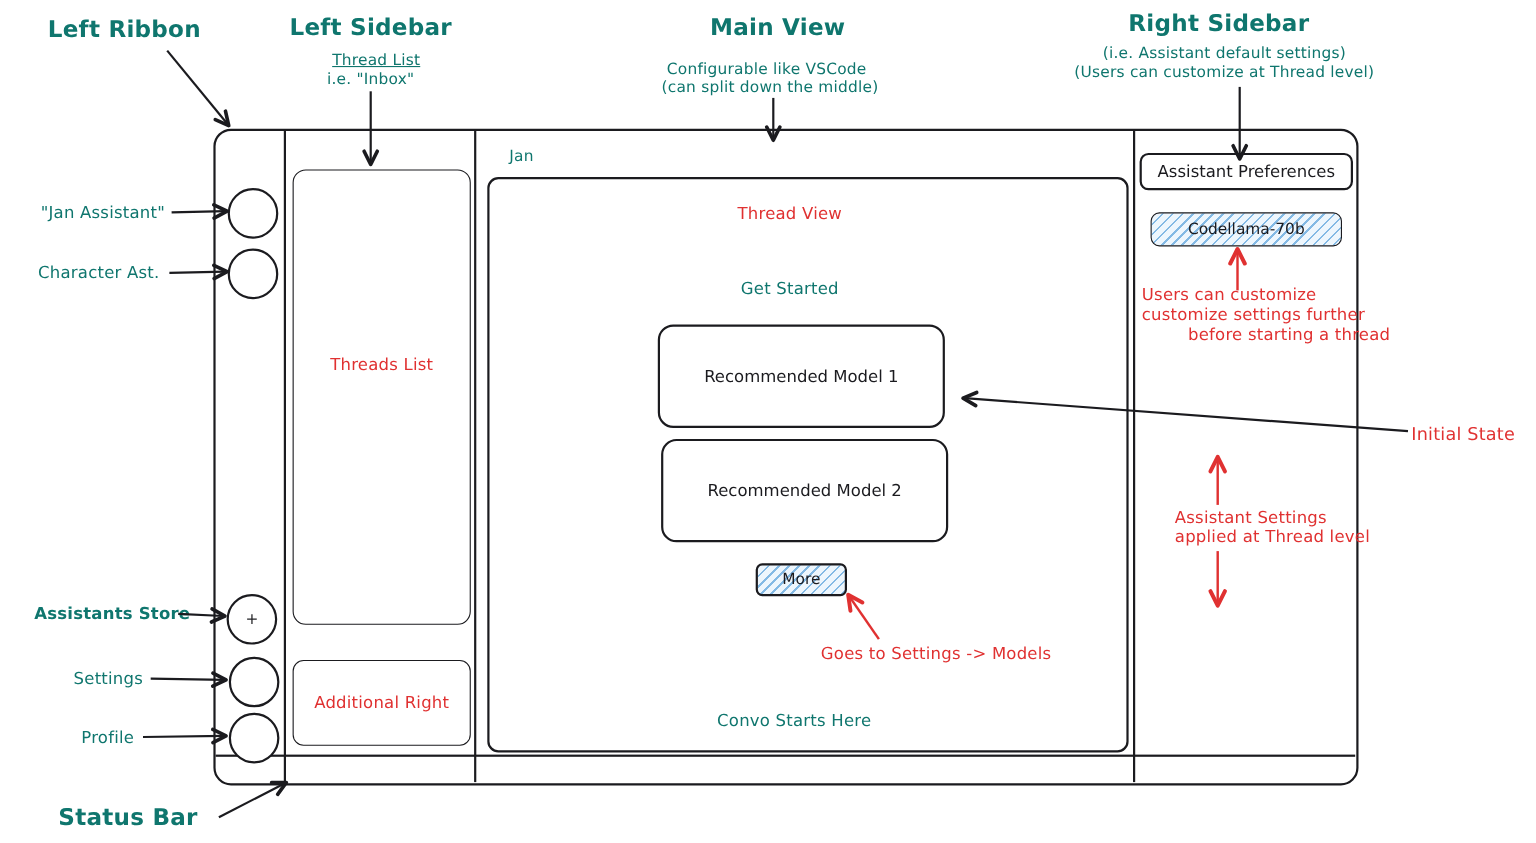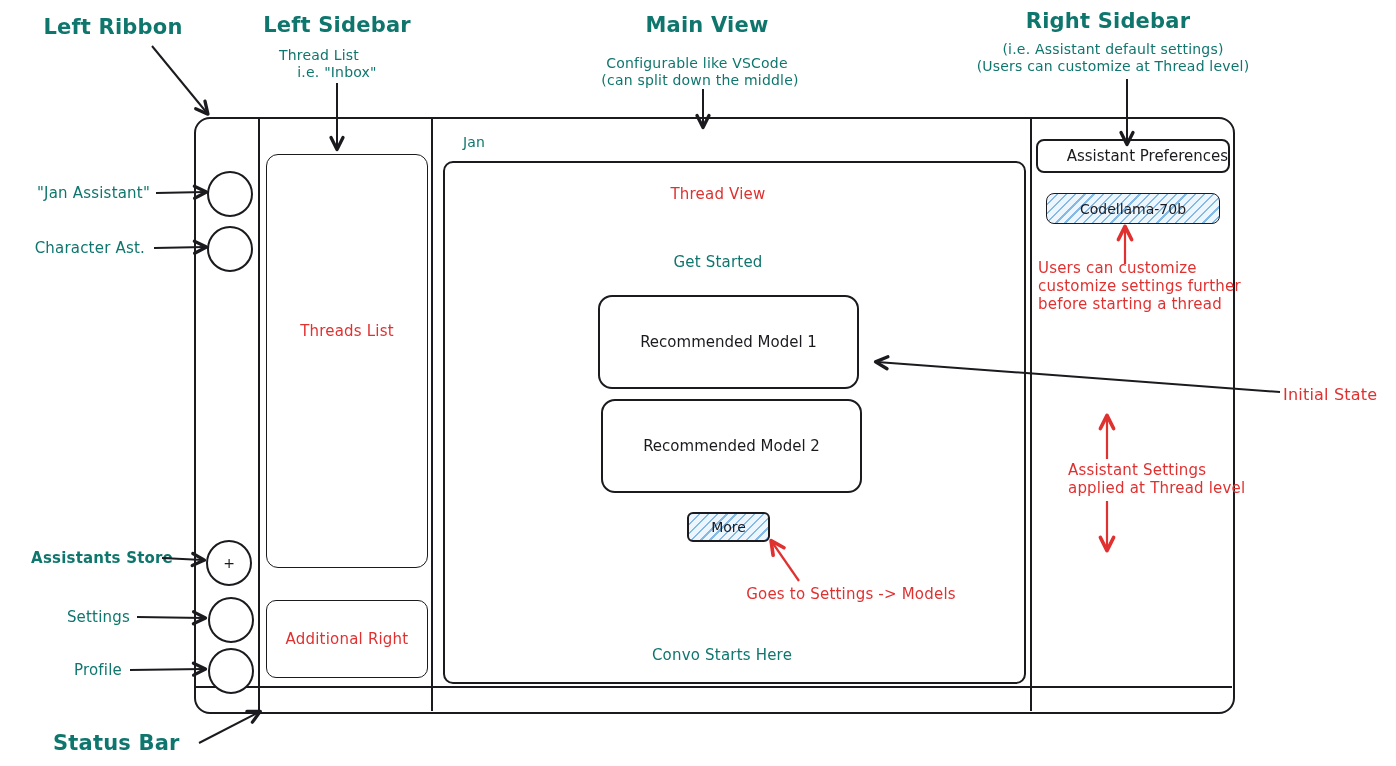--- a/index.html
+++ b/index.html
@@ -68,38 +68,38 @@
   <span class="t15">Recommended Model 1</span>
 </div>
 <div class="box flexc" style="left:601px;top:399px;width:257px;height:90px;border-radius:14px;">
   <span class="t15">Recommended Model 2</span>
 </div>
 <div class="box flexc hatch" style="left:687px;top:512px;width:79px;height:26px;border-radius:6px;">
   <span class="t14">More</span>
 </div>
 <div class="lbl ctr t15" style="left:722px;top:646px;">Convo Starts Here</div>
 
-<div class="box flexc" style="left:1036px;top:139px;width:190px;height:30px;border-radius:8px;justify-content:flex-end;">
+<div class="box flexc" style="left:1036px;top:139px;width:190px;height:30px;border-radius:8px;">
   <span class="t15">Assistant Preferences</span>
 </div>
 <div class="box flexc hatch" style="left:1046px;top:193px;width:172px;height:29px;border-radius:8px;border-width:1.8px;">
   <span class="t14">Codellama-70b</span>
 </div>
 
 <div class="lbl red t15" style="left:1038px;top:259px;">Users can customize</div>
 <div class="lbl red t15" style="left:1038px;top:277px;">customize settings further</div>
-<div class="lbl red t15" style="left:1038px;top:295px;">before starting a thread</div>
+<div class="lbl red t15" style="left:1080px;top:295px;">before starting a thread</div>
 <div class="lbl red t16" style="left:1283px;top:385px;">Initial State</div>
 <div class="lbl red t15" style="left:1068px;top:461px;">Assistant Settings</div>
 <div class="lbl red t15" style="left:1068px;top:479px;">applied at Thread level</div>
 <div class="lbl ctr red t15" style="left:851px;top:585px;">Goes to Settings -&gt; Models</div>
 
 <div class="lbl ctr t21" style="left:113px;top:15px;">Left Ribbon</div>
 <div class="lbl ctr t21" style="left:337px;top:13px;">Left Sidebar</div>
-<div class="lbl ctr t14" style="left:319px;top:47px;">Thread List</div>
+<div class="lbl ctr t14" style="left:342px;top:47px;text-decoration:underline;">Thread List</div>
 <div class="lbl ctr t14" style="left:337px;top:64px;">i.e. "Inbox"</div>
 <div class="lbl ctr t21" style="left:707px;top:13px;">Main View</div>
 <div class="lbl ctr t14" style="left:697px;top:55px;">Configurable like VSCode</div>
 <div class="lbl ctr t14" style="left:700px;top:72px;">(can split down the middle)</div>
 <div class="lbl ctr t21" style="left:1108px;top:9px;">Right Sidebar</div>
 <div class="lbl ctr t14" style="left:1113px;top:41px;">(i.e. Assistant default settings)</div>
 <div class="lbl ctr t14" style="left:1113px;top:58px;">(Users can customize at Thread level)</div>
 <div class="lbl t21" style="left:53px;top:731px;">Status Bar</div>
 
 <div class="lbl rt t15" style="right:1246px;top:184px;">"Jan Assistant"</div>

